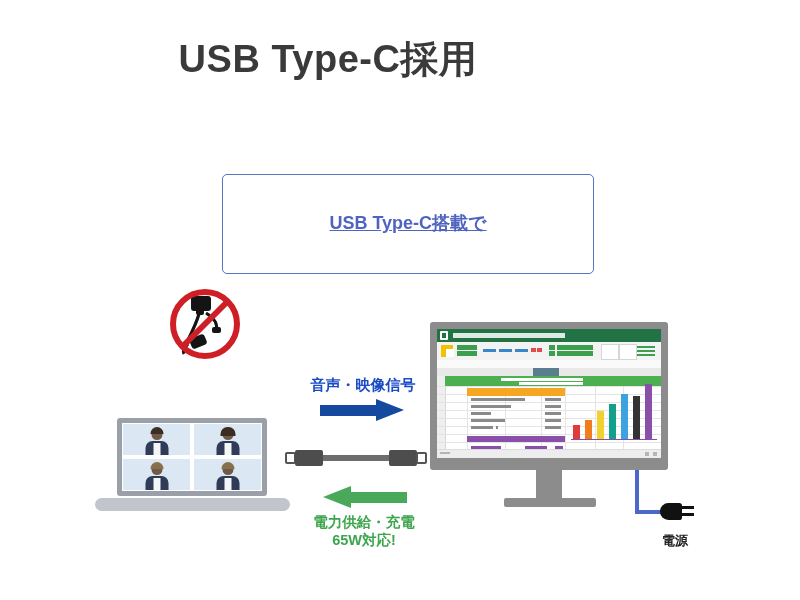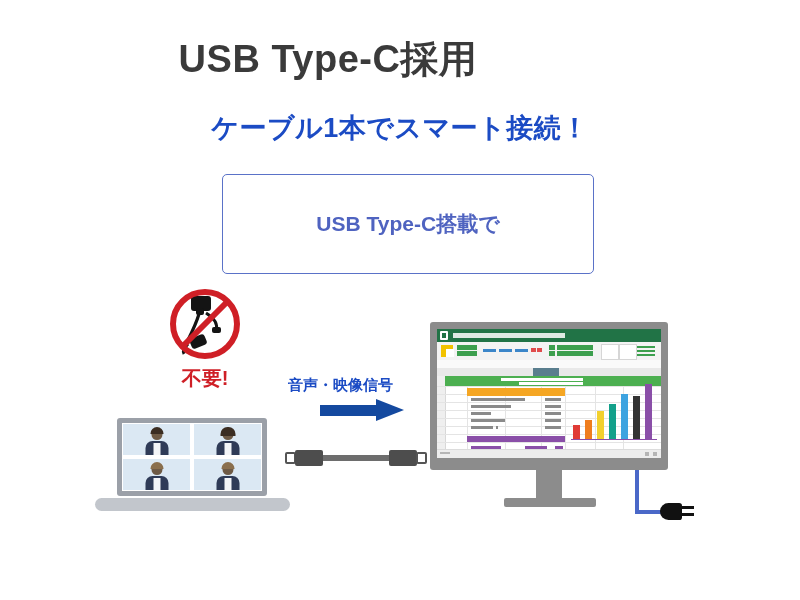--- a/index.html
+++ b/index.html
@@ -29,22 +29,22 @@
   
   .callout{
     position:absolute;left:222px;top:174px;width:370px;height:98px;
     border:1.6px solid #5a72c8;border-radius:5px;
     background:#ffffff;
     display:flex;flex-direction:column;
     align-items:center;justify-content:center;
     gap:6px;
   }
   .callout .line{
-    font-size:21px;font-weight:bold;color:#4f63c0;
-    line-height:1.18;white-space:nowrap;
+    font-size:18px;font-weight:bold;color:#4f63c0;
+    line-height:1.18;white-space:nowrap;text-decoration:underline;
   }
 
   
   .nopower{position:absolute;left:140px;top:288px;width:130px;}
   .nopower .sym{position:relative;width:78px;height:76px;margin:0 auto;}
   .nopower .lbl1{
     margin-top:4px;text-align:center;
     font-size:12.5px;font-weight:bold;color:#cf1f26;white-space:nowrap;
   }
   .nopower .lbl2{
@@ -94,21 +94,21 @@
   .cable .plug.l{left:10px;}
   .cable .plug.r{right:10px;}
   .cable .tip{
     position:absolute;top:4px;width:11px;height:12px;
     background:#ffffff;border:2px solid #555;border-radius:2px;box-sizing:border-box;
   }
   .cable .tip.l{left:0;}
   .cable .tip.r{right:0;}
 
   
-  .sig-top{position:absolute;left:288px;top:376px;width:150px;}
+  .sig-top{position:absolute;left:288px;top:376px;width:150px;text-align:center;}
   .sig-top .txt{font-size:15px;font-weight:bold;color:#1b4bc4;white-space:nowrap;}
   .sig-bot{position:absolute;left:284px;top:482px;width:160px;text-align:center;}
   .sig-bot .txt{font-size:14.5px;font-weight:bold;color:#3da54d;white-space:nowrap;line-height:1.25;}
 
   .arrow{position:relative;width:86px;height:22px;margin:4px auto 0;}
   .arrow .shaft{position:absolute;top:6px;height:11px;width:58px;}
   .arrow .head{position:absolute;top:0;width:0;height:0;
     border-top:11px solid transparent;border-bottom:11px solid transparent;}
   .arrow.right .shaft{left:0;background:#14499f;}
   .arrow.right .head{left:56px;border-left:28px solid #14499f;}
@@ -156,21 +156,20 @@
     position:absolute;left:620px;top:532px;width:110px;text-align:center;
     font-size:13px;color:#222;font-weight:bold;
   }
 </style>
 </head>
 <body>
 
 <div id="stage">
 
   <div class="title">USB Type-C採用</div>
-  <div class="subtitle">ケーブル1本でスマート接続！</div>
 
   <div class="callout">
     <div class="line">USB Type-C搭載で</div>
   </div>
 
   <div class="nopower">
     <div class="sym">
       <svg width="78" height="76" viewBox="0 0 78 76">
 
         <rect x="25" y="8" width="20" height="15" rx="3" fill="#141414"></rect>
@@ -178,21 +177,20 @@
         <path d="M33 26 C30 36, 26 44, 22 52" stroke="#141414" stroke-width="3.2" fill="none"></path>
         <path d="M40 25 C48 30, 52 36, 50 42" stroke="#141414" stroke-width="3" fill="none"></path>
         <rect x="46" y="39" width="9" height="6" rx="2" fill="#141414"></rect>
         <rect x="24" y="48" width="16" height="11" rx="3" fill="#141414" transform="rotate(-22 32 53)"></rect>
         <path d="M22 56 C18 60, 16 63, 18 66" stroke="#141414" stroke-width="3" fill="none"></path>
 
         <circle cx="39" cy="36" r="32" fill="none" stroke="#cf1f26" stroke-width="6"></circle>
         <line x1="16" y1="59" x2="62" y2="13" stroke="#cf1f26" stroke-width="6"></line>
       </svg>
     </div>
-    <div class="lbl2">不要!</div>
   </div>
 
   <div class="laptop">
     <div class="lt-screen">
       <div class="lt-grid">
         <div class="lt-cell">
           <div class="p-body"></div>
             <div class="p-shirt"></div>
           <div class="p-head"></div>
             <div class="p-hair"></div>
@@ -229,20 +227,28 @@
   </div>
 
   <div class="cable">
     <div class="wire"></div>
     <div class="tip l"></div>
     <div class="plug l"></div>
     <div class="plug r"></div>
     <div class="tip r"></div>
   </div>
 
+  <div class="sig-bot">
+    <div class="arrow left arrow-wrap-bot">
+      <div class="shaft"></div>
+        <div class="head"></div>
+    </div>
+    <div class="txt">電力供給・充電</div>
+    <div class="txt">65W対応!</div>
+  </div>
 
   <div class="monitor">
     <div class="mon-bezel">
       <div class="mon-screen">
         <div class="ss">
 
           <div class="ss-title">
             <div class="ico"></div>
             <div class="bar"></div>
           </div>
@@ -345,14 +351,15 @@
 
   <svg class="cord">
     <path d="M637 470 L637 512 L664 512" stroke="#4a68c8" stroke-width="4" fill="none"></path>
   </svg>
 
   <div class="plugicon">
     <div class="body"></div>
     <div class="pin" style="top:6px;"></div>
     <div class="pin" style="top:13px;"></div>
   </div>
+  <div class="pwr-lbl">電源</div>
 
 </div>
 
 </body></html>

